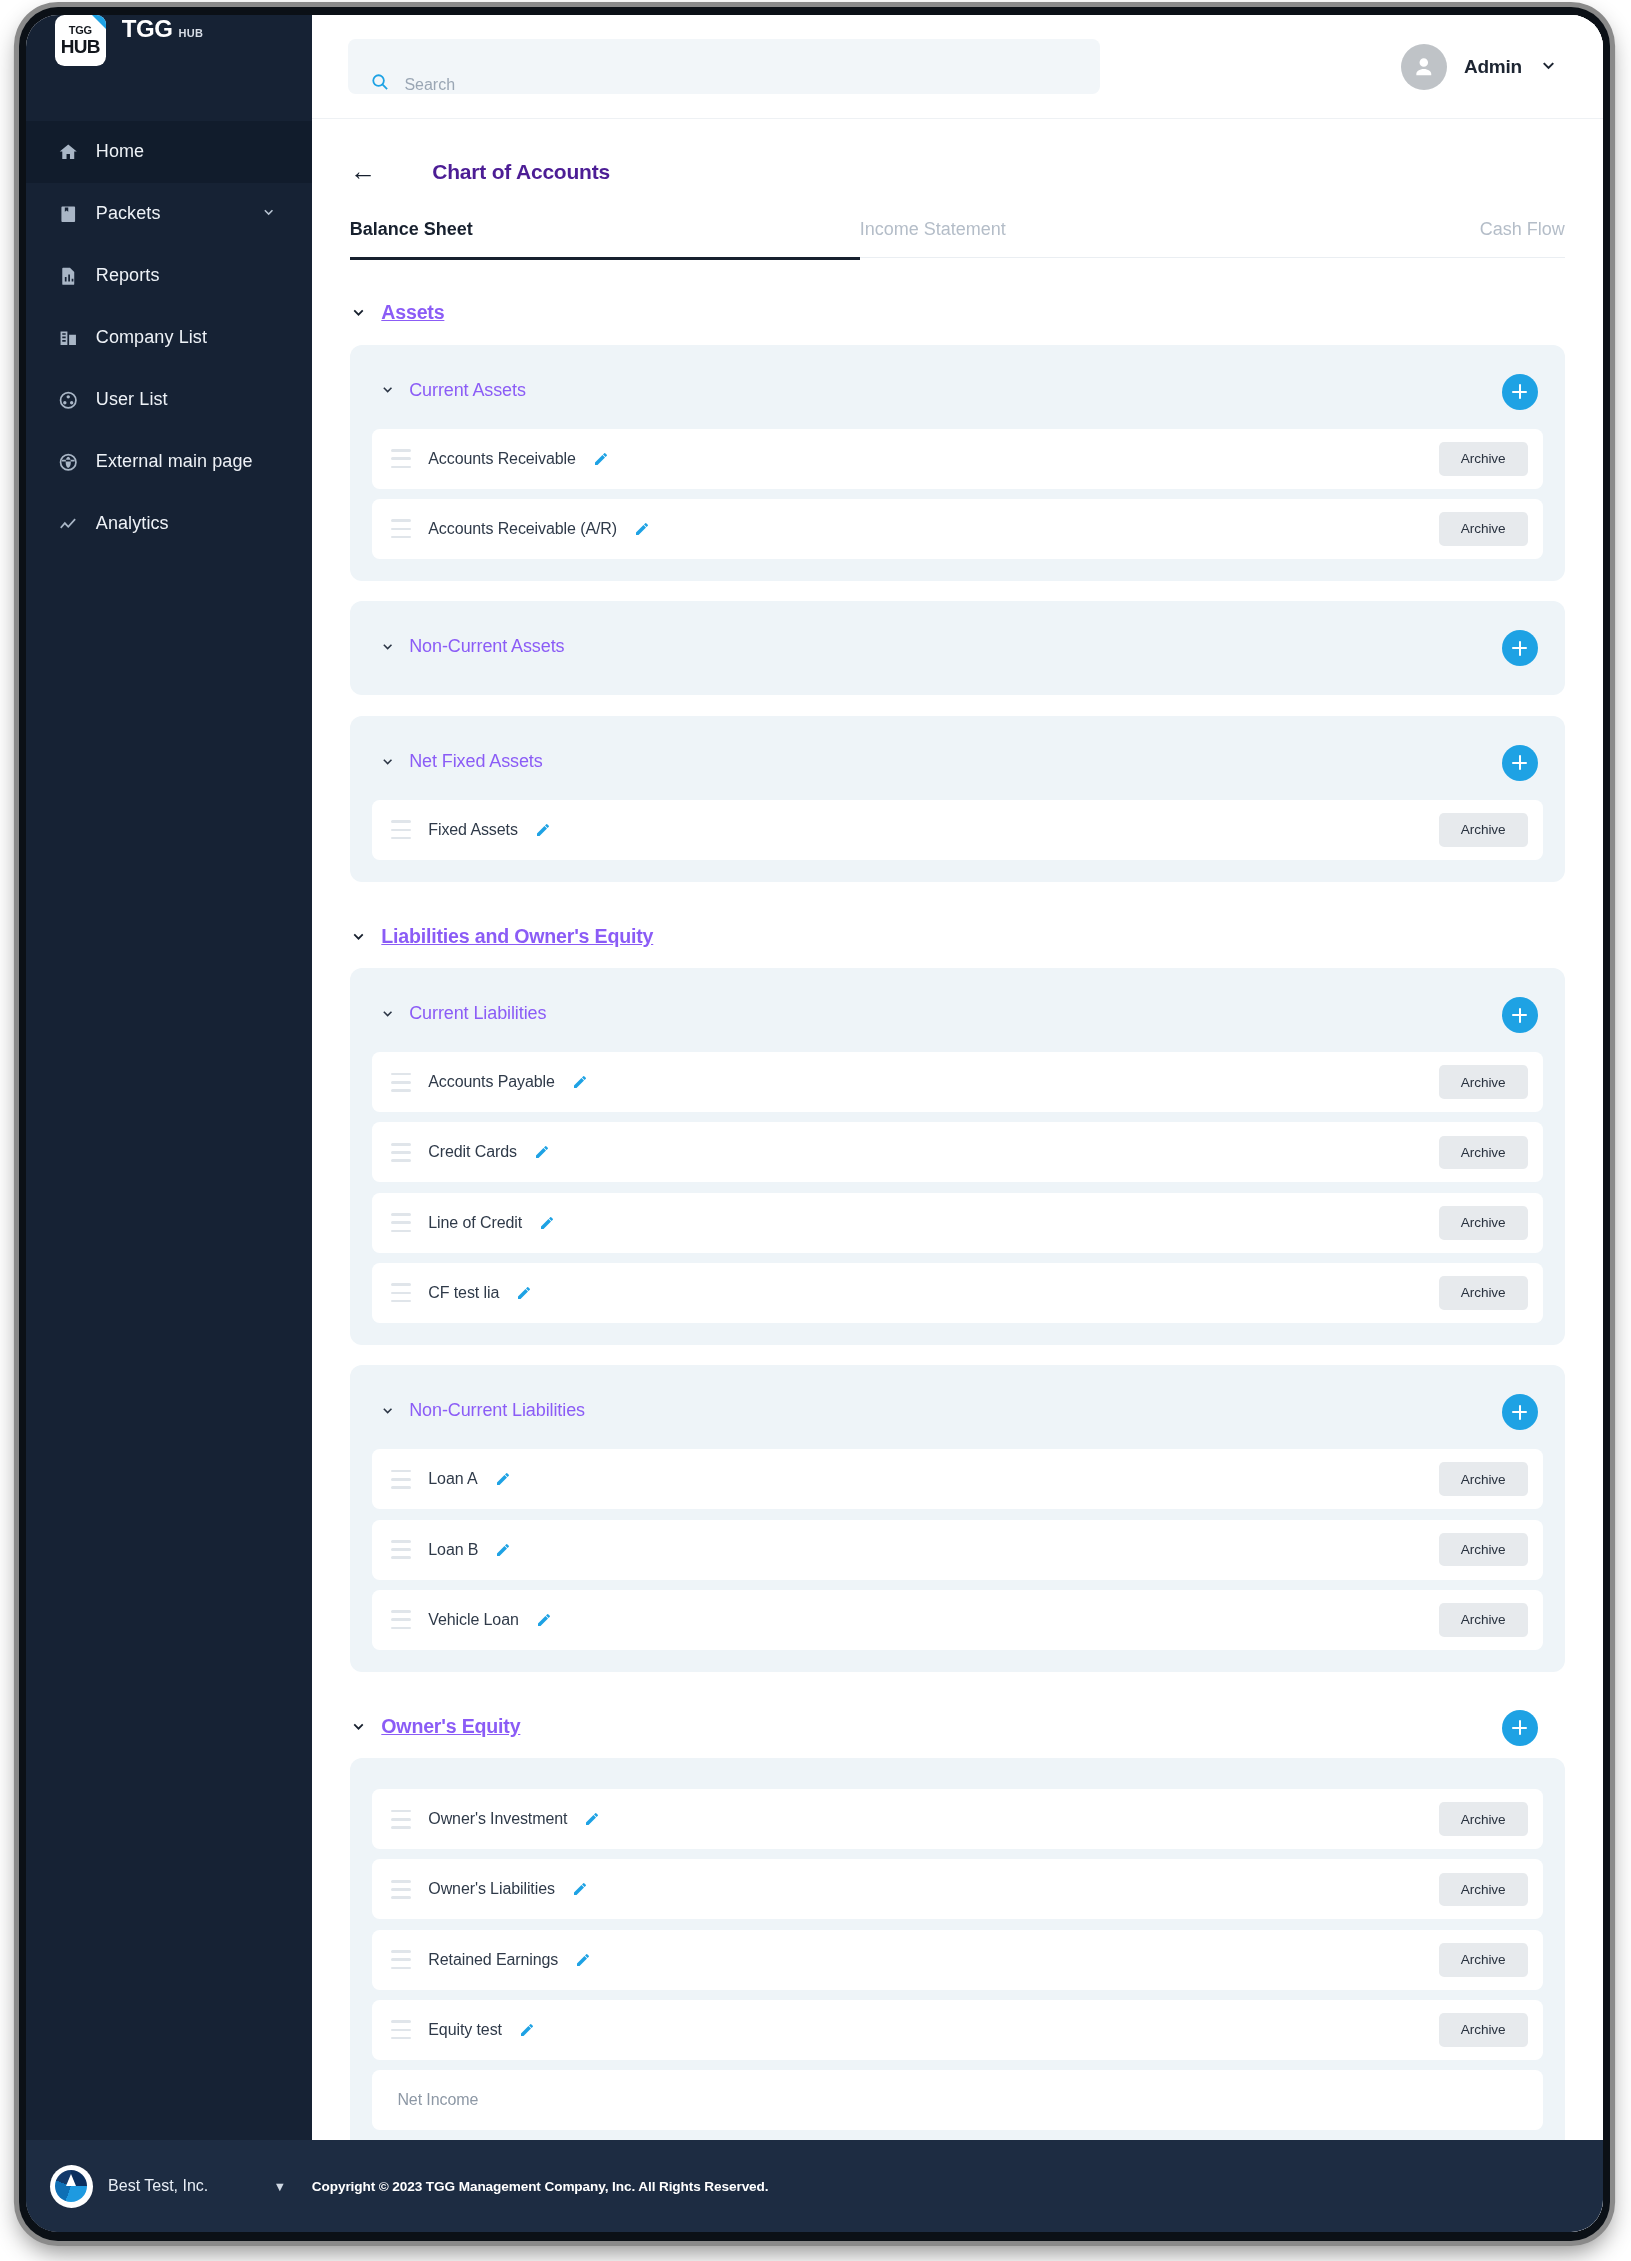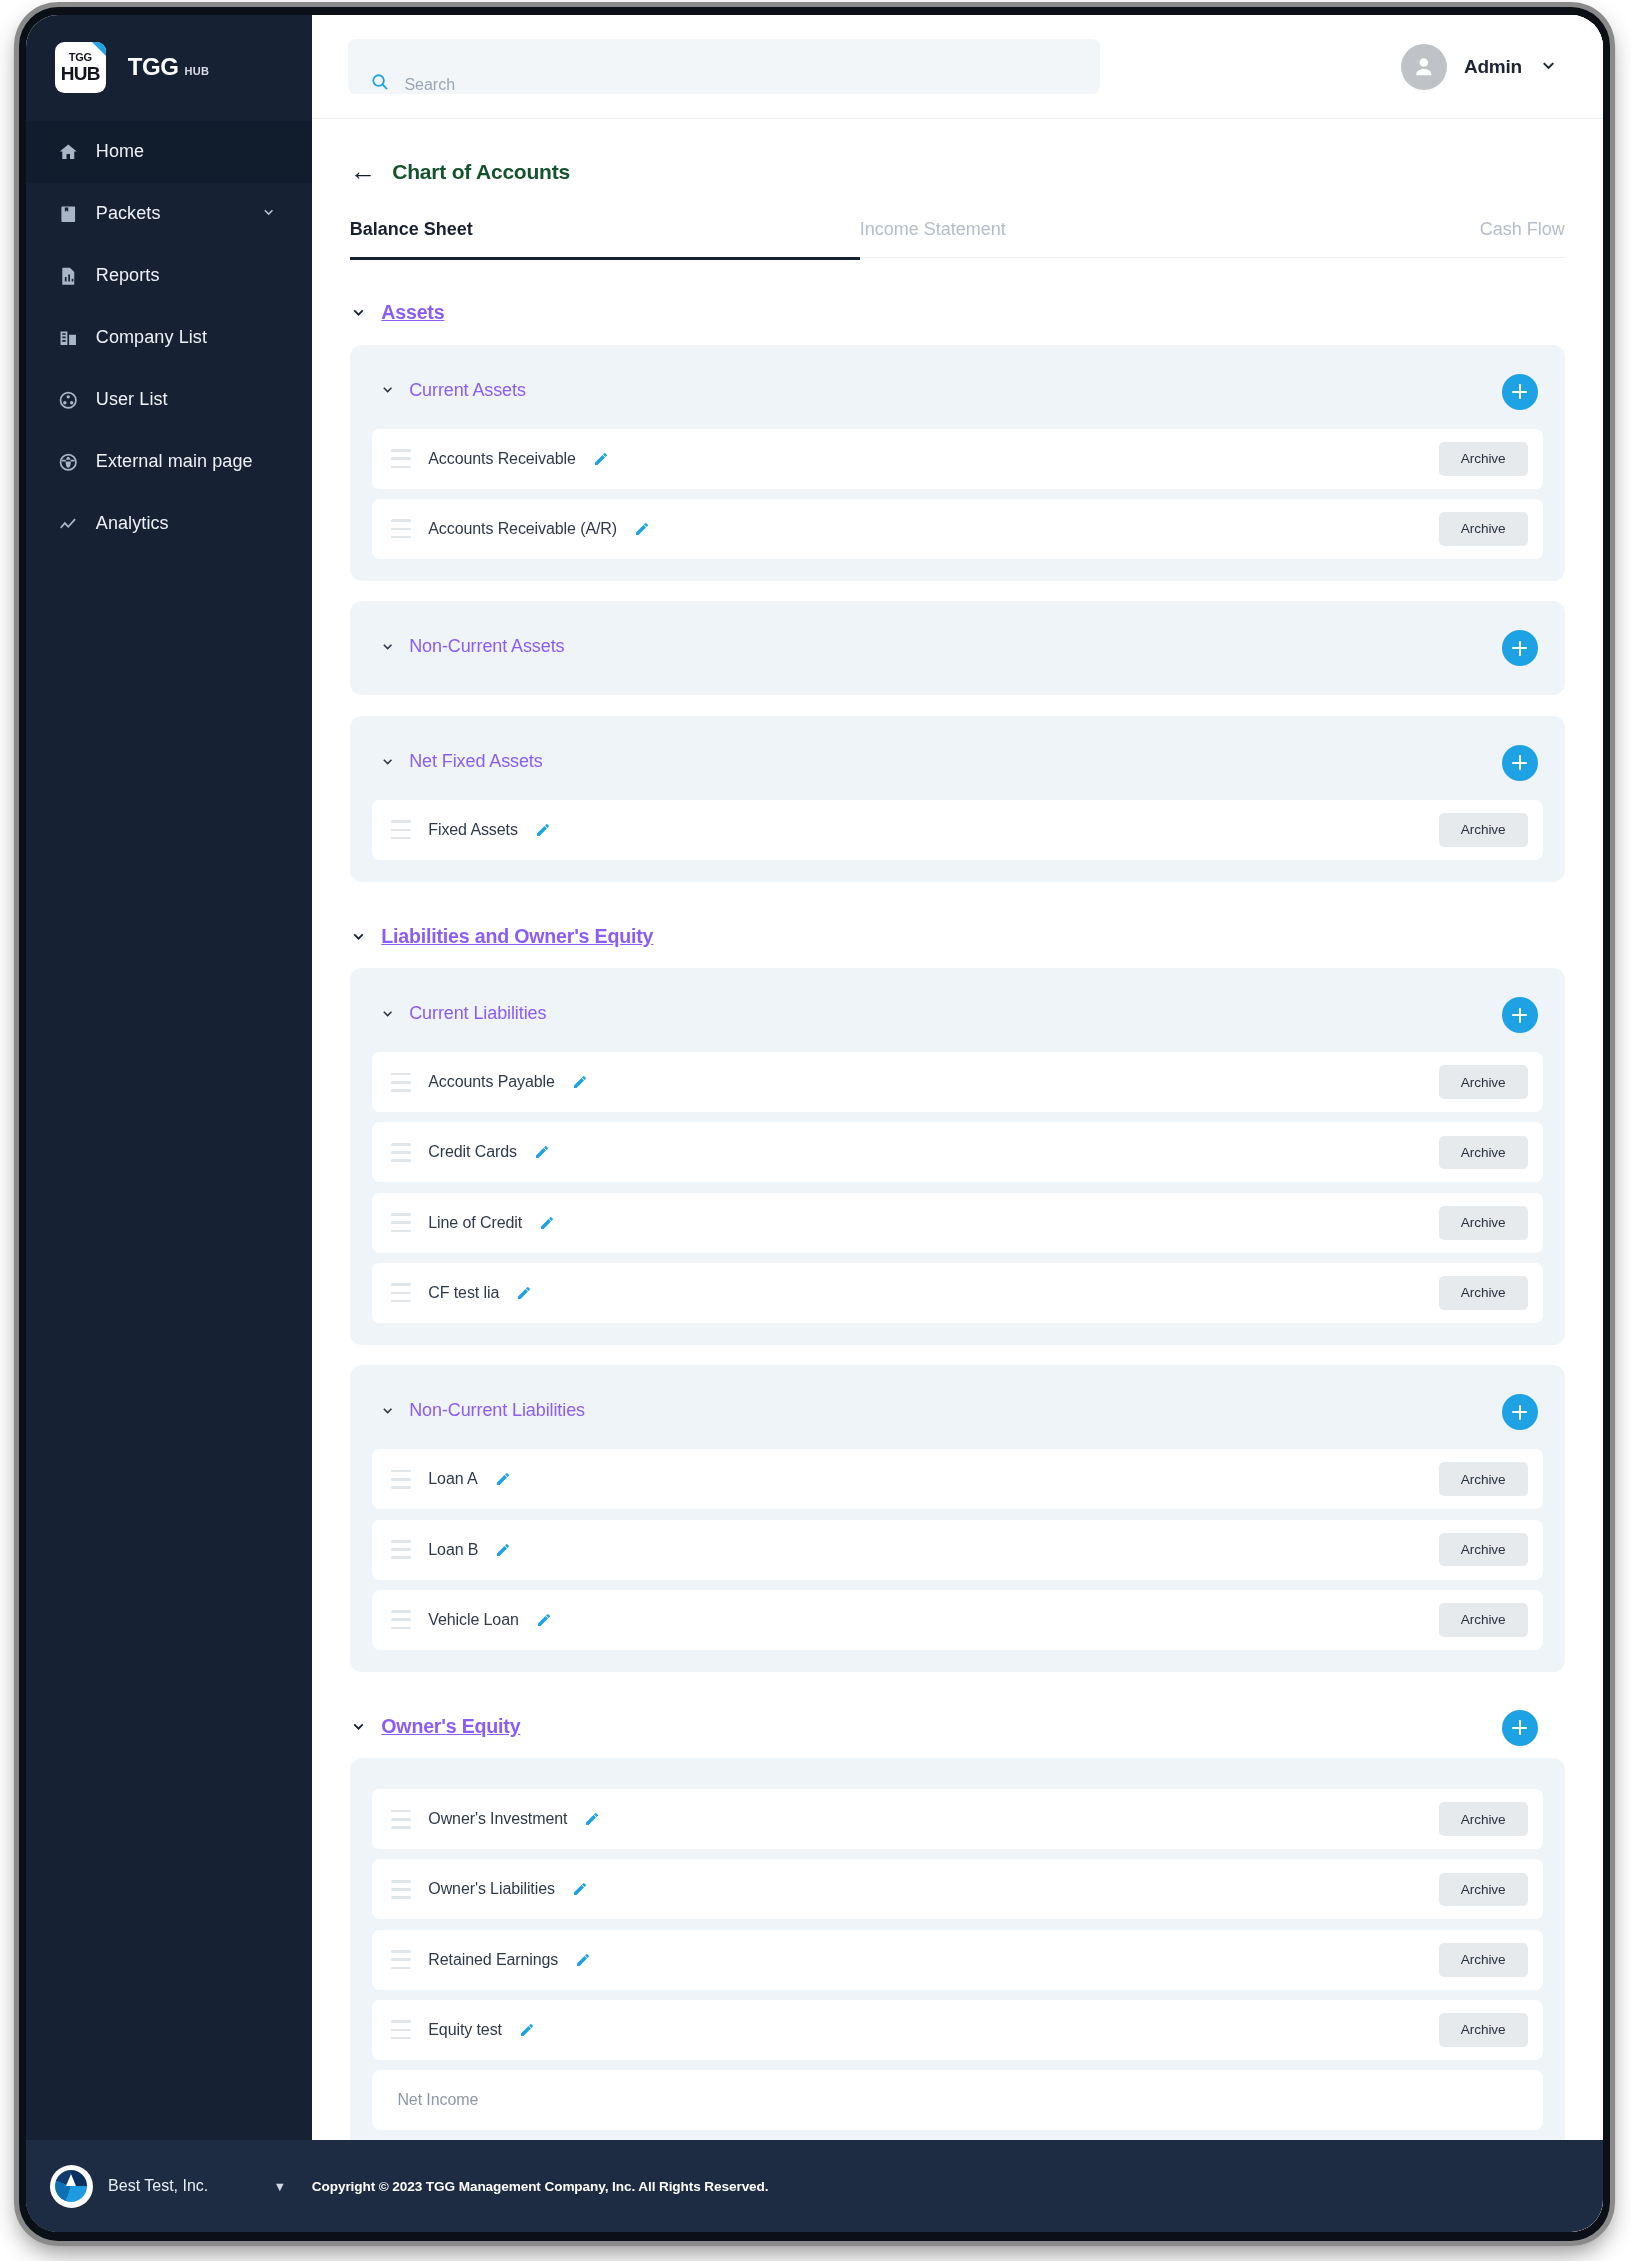--- a/index.html
+++ b/index.html
@@ -38,23 +38,22 @@
     width: 286px;
     flex: 0 0 286px;
     background: #162234;
     display: flex;
     flex-direction: column;
     position: relative;
   }
   .brand {
     height: 104px;
     display: flex;
-    align-items: center;
     padding-left: 29px;
-    gap: 22px;
+    gap: 16px;
   }
   .logo-mark {
     width: 51px; height: 51px;
     background: #ffffff;
     border-radius: 9.4px;
     position: relative;
     overflow: hidden;
     display: flex;
     flex-direction: column;
     align-items: center;
@@ -170,21 +169,21 @@
     display: flex; align-items: center; justify-content: center;
   }
   .user-avatar svg { width: 25.6px; height: 25.6px; fill: #ffffff; }
   .user-name { font-size: 19px; color: #1d2532; font-weight: bold; letter-spacing: -0.2px; }
   .user-caret svg { width: 19px; height: 19px; stroke: #1d2532; fill: none; stroke-width: 2.6; }
 
   
   .page-head { padding: 39px 0 0 38px; }
   .page-title-row { display: flex; align-items: center; gap: 16px; }
   .back-arrow { font-size: 26.4px; color: #17202e; line-height: 1; cursor: pointer; }
-  .page-title { font-size: 21px; font-weight: bold; color: #14532d; letter-spacing: -0.2px; }
+  .page-title { font-size: 21px; font-weight: bold; color: #4c1d95; letter-spacing: -0.2px; margin-left: 40px; }
 
   .tabs {
     display: flex;
     margin: 34px 38px 0 38px;
     border-bottom: 1.7px solid #eaeef2;
     position: relative;
   }
   .tab {
     font-size: 18px;
     padding-bottom: 17px;

